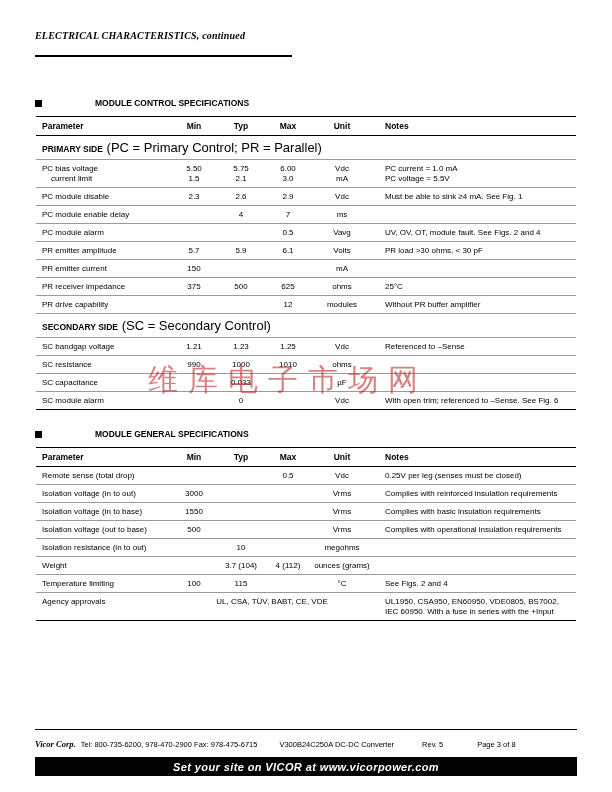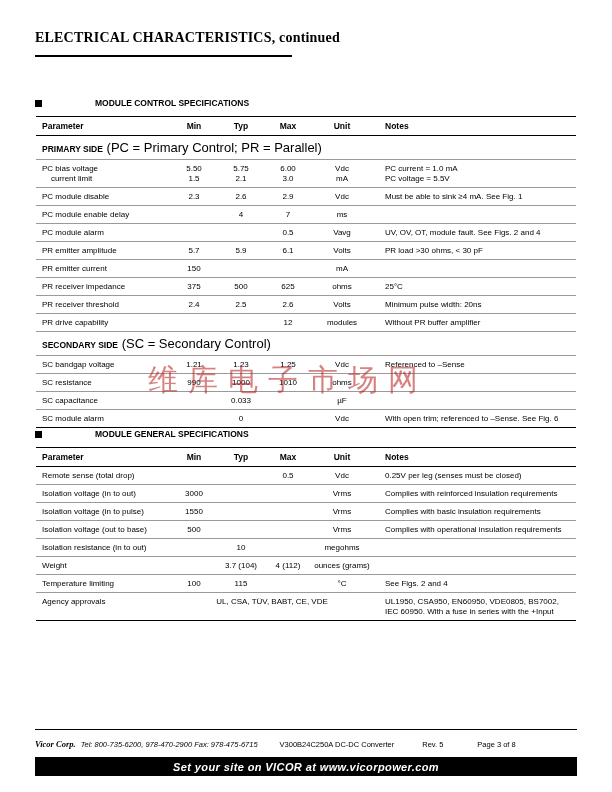--- a/index.html
+++ b/index.html
@@ -4,21 +4,21 @@
 <style>
   html,body { margin:0; padding:0; }
   body {
     width:612px; height:792px; position:relative; background:#ffffff;
     font-family:"Liberation Sans", sans-serif; color:#000;
     overflow:hidden;
   }
   .page-title {
     position:absolute; left:35px; top:30px;
     font-family:"Liberation Serif", serif; font-weight:bold;
-    font-size:14px; letter-spacing:0.2px;
+    font-size:10px; letter-spacing:0.2px;font-style:italic;
   }
   .title-rule {
     position:absolute; left:35px; top:55px; width:257px; height:2px; background:#000;
   }
   .sec-heading {
     position:absolute; left:35px; font-size:8.5px; font-weight:bold;
     display:flex; align-items:center;gap:47px;
   }
   .sec-heading .sq {
     display:inline-block; width:7px; height:7px; background:#000; margin-right:6px;
@@ -50,21 +50,21 @@
   }
   .footer-rule { position:absolute; left:35px; top:729px; width:542px; height:1px; background:#000; }
   .footer {
     position:absolute; left:35px; top:739px; width:542px;
     display:flex; align-items:baseline; font-size:7.5px;
   }
   .footer .company {
     font-family:"Liberation Serif", serif; font-weight:bold; font-style:italic; font-size:8.5px;
     margin-right:5px;
   }
-  .footer .contact { margin-right:22px;font-style:italic; }
+  .footer .contact { margin-right:22px; }
   .footer .product { margin-right:28px; }
   .footer .revision { margin-right:34px;text-align:right; }
   .banner {
     position:absolute; left:35px; top:757px; width:542px; height:19px; background:#000;
     color:#fff; display:flex; align-items:center; justify-content:center;
     font-weight:bold; font-style:italic; font-size:11px; letter-spacing:0.4px;
   }
 </style>
 </head>
 <body>
@@ -157,28 +157,20 @@
         </tr>
         <tr>
           <td class="c0">PR receiver impedance</td>
           <td class="c1">375</td>
           <td class="c2">500</td>
           <td class="c3">625</td>
           <td class="c4">ohms</td>
           <td class="c5">25°C</td>
         </tr>
         <tr>
-          <td class="c0">PR receiver threshold</td>
-          <td class="c1">2.4</td>
-          <td class="c2">2.5</td>
-          <td class="c3">2.6</td>
-          <td class="c4">Volts</td>
-          <td class="c5">Minimum pulse width: 20ns</td>
-        </tr>
-        <tr>
           <td class="c0">PR drive capability</td>
           <td class="c1"></td>
           <td class="c2"></td>
           <td class="c3">12</td>
           <td class="c4">modules</td>
           <td class="c5">Without PR buffer amplifier</td>
         </tr>
         <tr>
           <td colspan="6" class="section-cell"><span class="sec-bold">SECONDARY SIDE</span><span class="sec-note"> (SC = Secondary Control)</span></td>
         </tr>
@@ -256,21 +248,21 @@
         </tr>
         <tr>
           <td class="c0">Isolation voltage (in to out)</td>
           <td class="c1">3000</td>
           <td class="c2"></td>
           <td class="c3"></td>
           <td class="c4">Vrms</td>
           <td class="c5">Complies with reinforced insulation requirements</td>
         </tr>
         <tr>
-          <td class="c0">Isolation voltage (in to pulse)</td>
+          <td class="c0">Isolation voltage (in to base)</td>
           <td class="c1">1550</td>
           <td class="c2"></td>
           <td class="c3"></td>
           <td class="c4">Vrms</td>
           <td class="c5">Complies with basic insulation requirements</td>
         </tr>
         <tr>
           <td class="c0">Isolation voltage (out to base)</td>
           <td class="c1">500</td>
           <td class="c2"></td>

